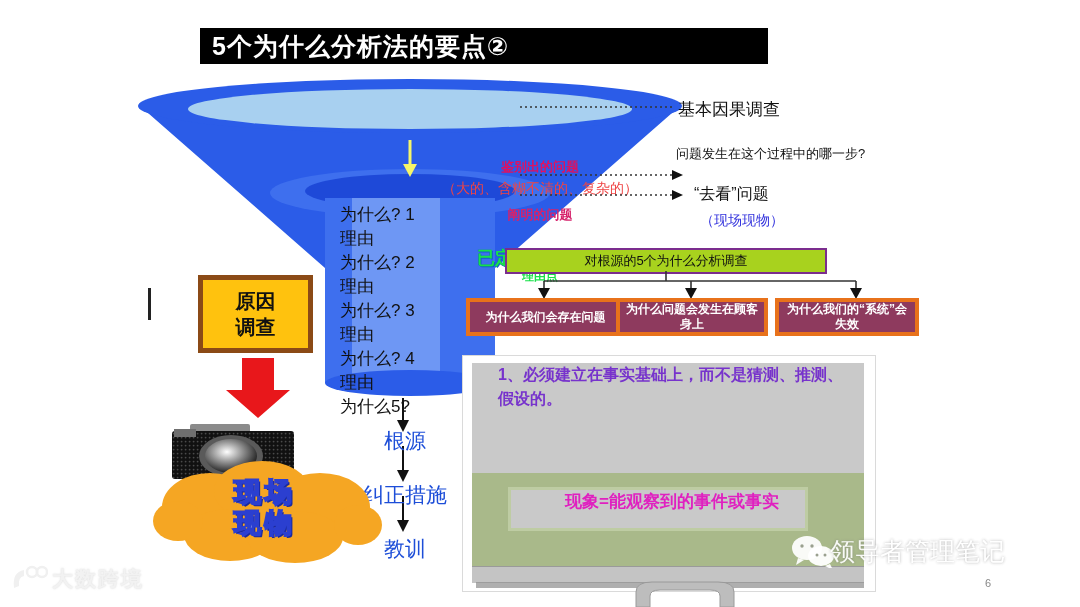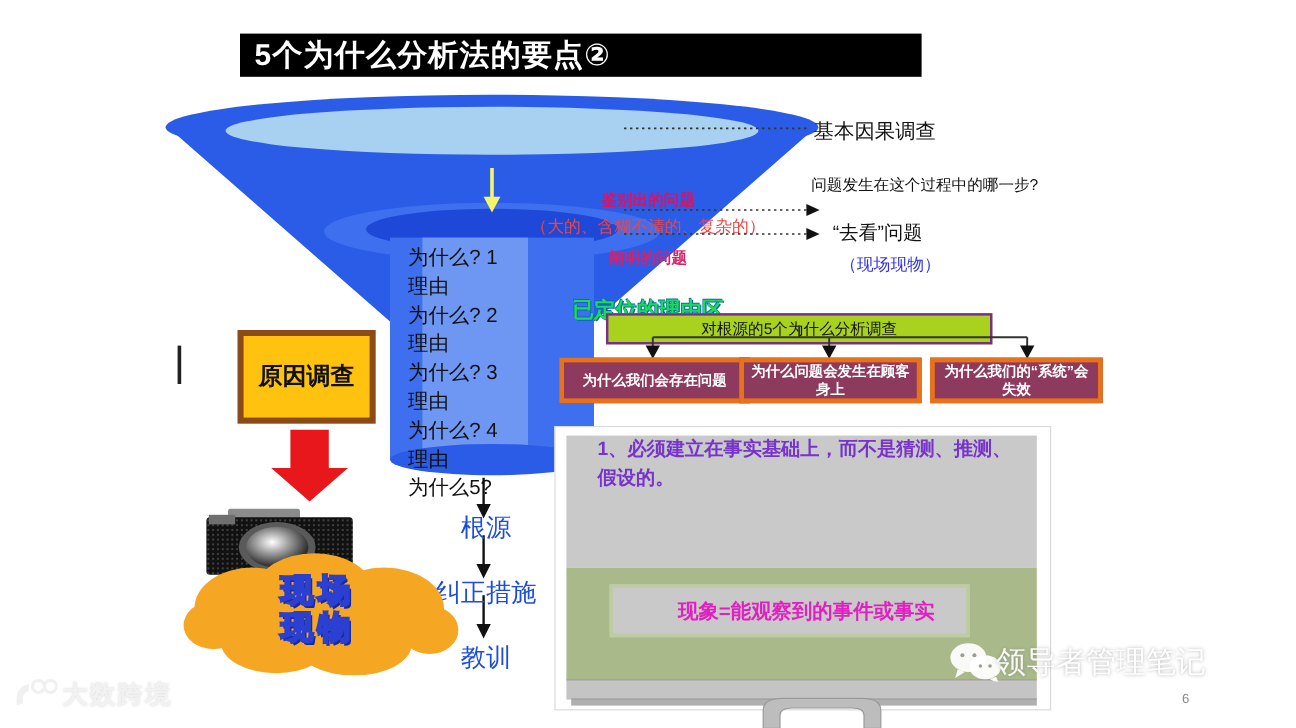--- a/index.html
+++ b/index.html
@@ -29,61 +29,61 @@
   #why-list{left:340px;top:203px;width:130px;color:#111;font-size:17px;line-height:24px;}
   #why-list div{white-space:nowrap;}
 
   
   #stem-words{left:340px;top:405px;width:130px;text-align:center;}
   #stem-words .w{font-size:21px;color:#1d4ed8;margin:0;line-height:28px;white-space:nowrap;}
 
   
   #cause-box{left:198px;top:275px;width:115px;height:78px;background:#FFC20E;
      border:5px solid #8B4A16;box-sizing:border-box;
-     display:flex;flex-direction:row;align-items:center;justify-content:center;}
+     display:flex;flex-direction:column;align-items:center;justify-content:center;}
   #cause-box div{font-size:20px;font-weight:bold;color:#111;line-height:26px;}
   #left-tick{left:148px;top:288px;width:3px;height:32px;background:#222;}
 
   
   #cloud-text1,#cloud-text2{width:200px;text-align:center;font-size:27px;font-weight:bold;
      color:#F2F6FF;-webkit-text-stroke:2px #2B3FD0;
      text-shadow:2px 2px 0 #1A2A9E;letter-spacing:4px;}
   #cloud-text1{left:165px;top:474px;}
   #cloud-text2{left:165px;top:505px;}
 
   
   .ann{color:#111;font-size:15px;white-space:nowrap;}
   #ann-1{left:678px;top:98px;font-size:17px;}
   #ann-2{left:676px;top:145px;font-size:13px;}
   #ann-3{left:694px;top:184px;font-size:16px;}
   #ann-4{left:700px;top:212px;color:#3333DD;font-size:14px;}
 
   
-  #root-box{left:505px;top:261px;width:322px;height:26px;background:#A8D21E;
+  #root-box{left:505px;top:248px;width:322px;height:26px;background:#A8D21E;
      border:2px solid #7B2D8E;box-sizing:border-box;
      display:flex;align-items:center;justify-content:center;}
   #root-box span{font-size:13px;color:#111;}
 
   .rbox{height:38px;background:#8E3A5E;border:4px solid #E8721B;box-sizing:border-box;
         display:flex;align-items:center;justify-content:center;text-align:center;
         color:#ffffff;font-size:12px;font-weight:bold;line-height:15px;padding:0 3px;}
   #rbox-1{left:466px;top:298px;width:159px;}
   #rbox-2{left:616px;top:298px;width:152px;}
   #rbox-3{left:775px;top:298px;width:144px;}
 
   
   #monitor-frame{left:462px;top:355px;width:412px;height:235px;background:#FFFFFF;
      border:1px solid #DADADA;}
   #mon-gray{left:472px;top:363px;width:392px;height:110px;background:#C9C9C9;}
   #mon-gray p{margin:0;color:#7733CC;font-size:16px;font-weight:bold;line-height:24px;
      padding-left:26px;}
   #mon-green{left:472px;top:473px;width:392px;height:93px;background:#A9B98A;}
   #mon-inner{left:508px;top:487px;width:300px;height:44px;background:#C9C9C9;
      border:3px solid #BECCA3;box-sizing:border-box;
-     display:flex;align-items:center;justify-content:center;padding-left:28px;}
+     display:flex;justify-content:center;padding-left:28px;}
   #mon-inner span{color:#E020C0;font-size:17px;font-weight:bold;}
   #mon-bar{left:472px;top:566px;width:392px;height:16px;background:#C4C4C4;
      border-top:1px solid #9a9a9a;}
   #mon-shadow{left:476px;top:582px;width:388px;height:6px;background:#8d8d8d;opacity:.7;}
 
   
   #wm-right{left:830px;top:535px;color:#ffffff;font-size:25px;opacity:.92;
      text-shadow:0 0 3px rgba(120,120,120,.65);white-space:nowrap;}
   #page-num{left:985px;top:577px;color:#888;font-size:11px;}
   #wm-left-text{left:52px;top:565px;color:#f2f2f2;font-size:21px;font-weight:bold;

